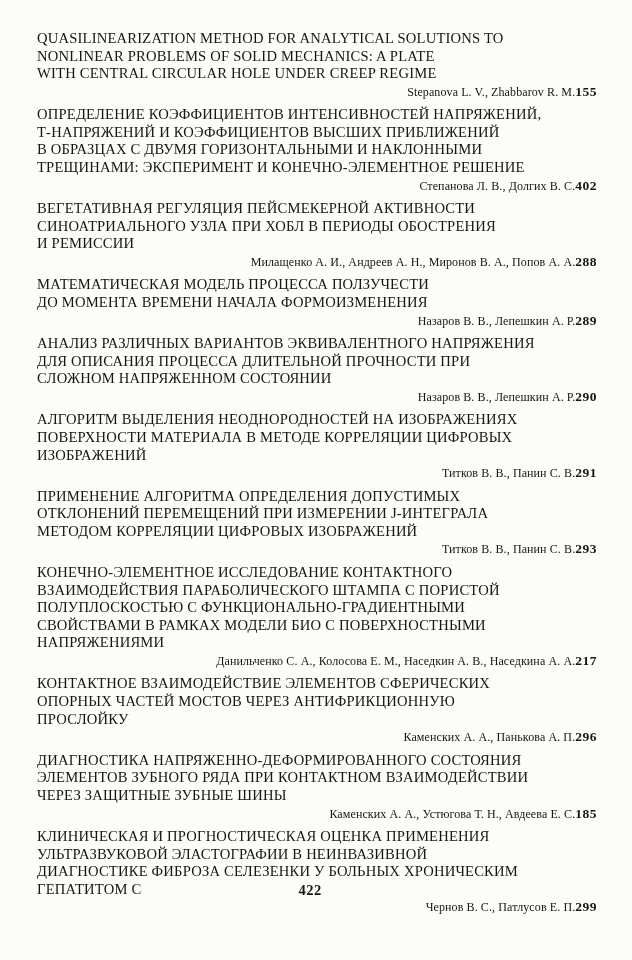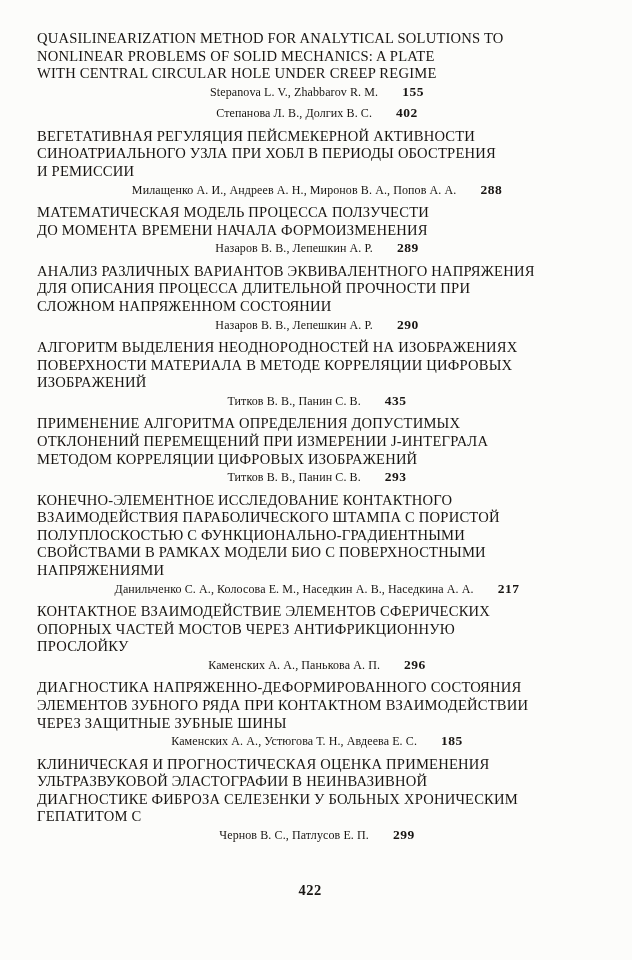--- a/index.html
+++ b/index.html
@@ -26,24 +26,23 @@
   }
   .entry-title {
     font-size: 14.6px;
     line-height: 17.6px;
     letter-spacing: 0.2px;
     white-space: pre-line;
     text-transform: uppercase;
   }
   .entry-meta {
     display: flex;
-    justify-content: center;
+    justify-content: flex-end;
     align-items: baseline;
     margin-top: 2px;
-    gap: 24px;
   }
   .entry-authors {
     font-size: 12px;
     line-height: 13.5px;
     letter-spacing: 0.1px;
   }
   .entry-page {
     font-size: 13.5px;
     line-height: 13.5px;
     font-weight: bold;
@@ -69,20 +68,24 @@
     <div class="entry-title">QUASILINEARIZATION METHOD FOR ANALYTICAL SOLUTIONS TO
 NONLINEAR PROBLEMS OF SOLID MECHANICS: A PLATE
 WITH CENTRAL CIRCULAR HOLE UNDER CREEP REGIME</div>
     <div class="entry-meta">
       <span class="entry-authors">Stepanova L. V., Zhabbarov R. M.</span>
       <span class="entry-page">155</span>
     </div>
   </div>
 
   <div class="toc-entry">
+    <div class="entry-title">ОПРЕДЕЛЕНИЕ КОЭФФИЦИЕНТОВ ИНТЕНСИВНОСТЕЙ НАПРЯЖЕНИЙ,
+Т-НАПРЯЖЕНИЙ И КОЭФФИЦИЕНТОВ ВЫСШИХ ПРИБЛИЖЕНИЙ
+В ОБРАЗЦАХ С ДВУМЯ ГОРИЗОНТАЛЬНЫМИ И НАКЛОННЫМИ
+ТРЕЩИНАМИ: ЭКСПЕРИМЕНТ И КОНЕЧНО-ЭЛЕМЕНТНОЕ РЕШЕНИЕ</div>
     <div class="entry-meta">
       <span class="entry-authors">Степанова Л. В., Долгих В. С.</span>
       <span class="entry-page">402</span>
     </div>
   </div>
 
   <div class="toc-entry">
     <div class="entry-title">ВЕГЕТАТИВНАЯ РЕГУЛЯЦИЯ ПЕЙСМЕКЕРНОЙ АКТИВНОСТИ
 СИНОАТРИАЛЬНОГО УЗЛА ПРИ ХОБЛ В ПЕРИОДЫ ОБОСТРЕНИЯ
 И РЕМИССИИ</div>
@@ -110,21 +113,21 @@
       <span class="entry-page">290</span>
     </div>
   </div>
 
   <div class="toc-entry">
     <div class="entry-title">АЛГОРИТМ ВЫДЕЛЕНИЯ НЕОДНОРОДНОСТЕЙ НА ИЗОБРАЖЕНИЯХ
 ПОВЕРХНОСТИ МАТЕРИАЛА В МЕТОДЕ КОРРЕЛЯЦИИ ЦИФРОВЫХ
 ИЗОБРАЖЕНИЙ</div>
     <div class="entry-meta">
       <span class="entry-authors">Титков В. В., Панин С. В.</span>
-      <span class="entry-page">435</span>
+      <span class="entry-page">291</span>
     </div>
   </div>
 
   <div class="toc-entry">
     <div class="entry-title">ПРИМЕНЕНИЕ АЛГОРИТМА ОПРЕДЕЛЕНИЯ ДОПУСТИМЫХ
 ОТКЛОНЕНИЙ ПЕРЕМЕЩЕНИЙ ПРИ ИЗМЕРЕНИИ J-ИНТЕГРАЛА
 МЕТОДОМ КОРРЕЛЯЦИИ ЦИФРОВЫХ ИЗОБРАЖЕНИЙ</div>
     <div class="entry-meta">
       <span class="entry-authors">Титков В. В., Панин С. В.</span>
       <span class="entry-page">293</span>

